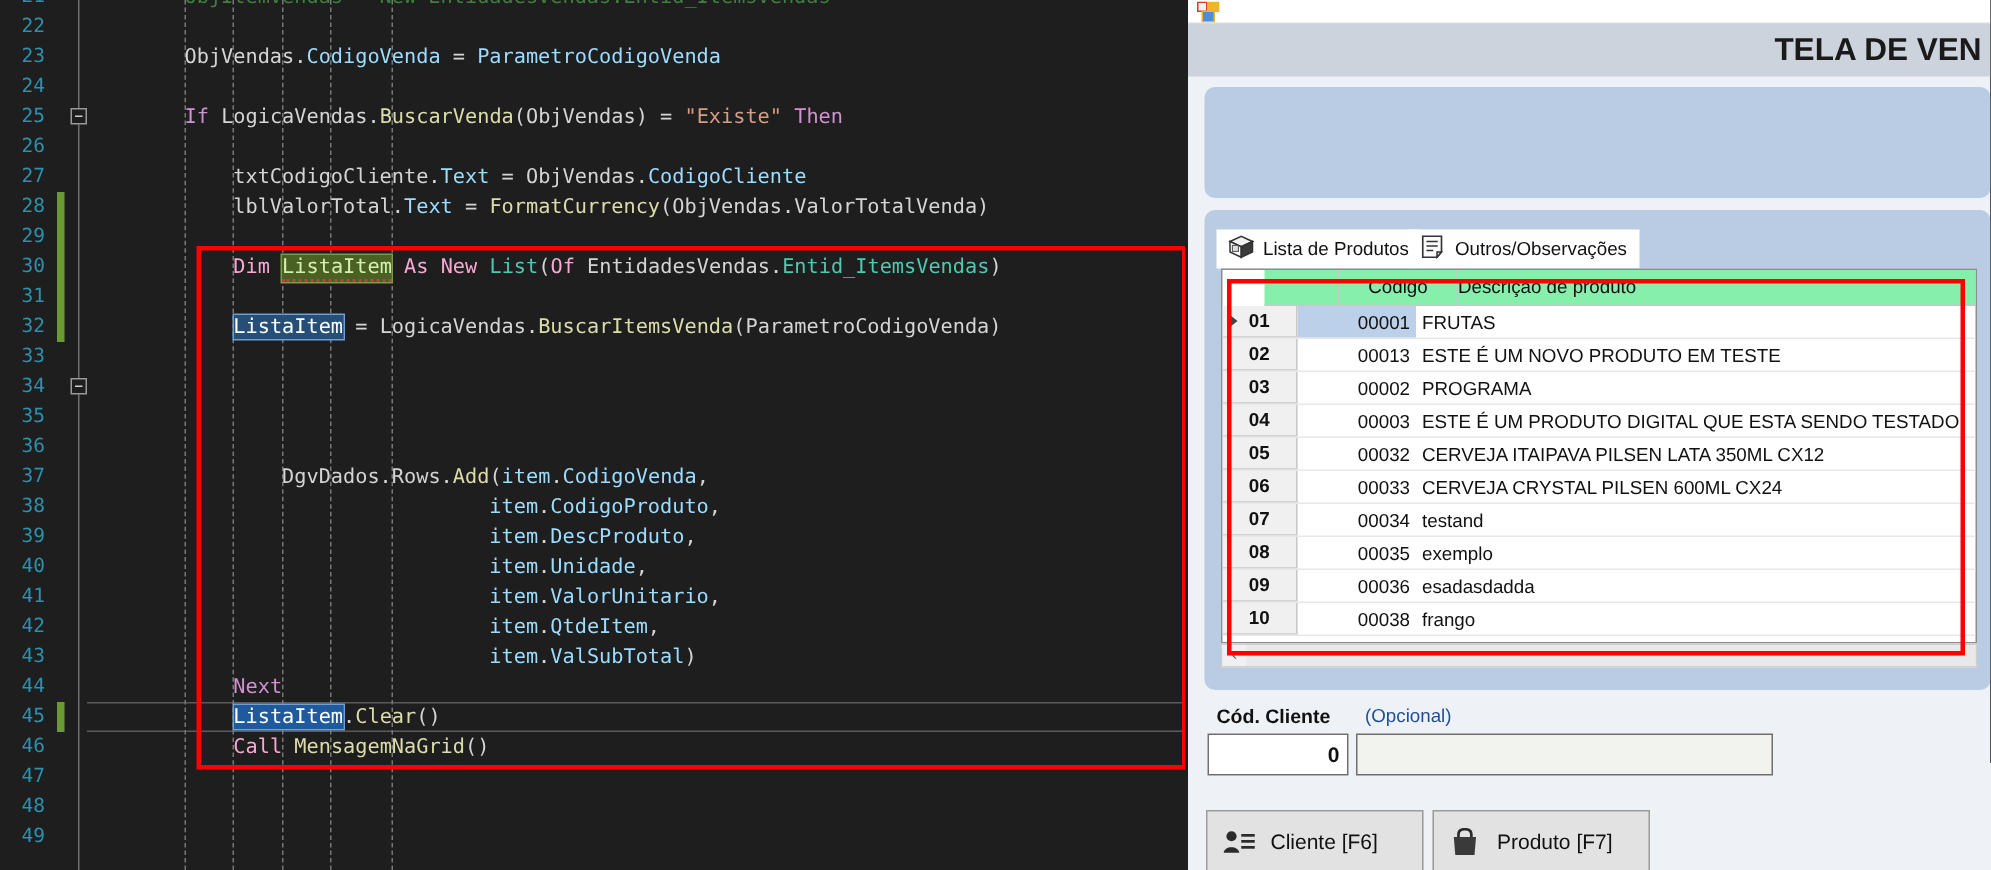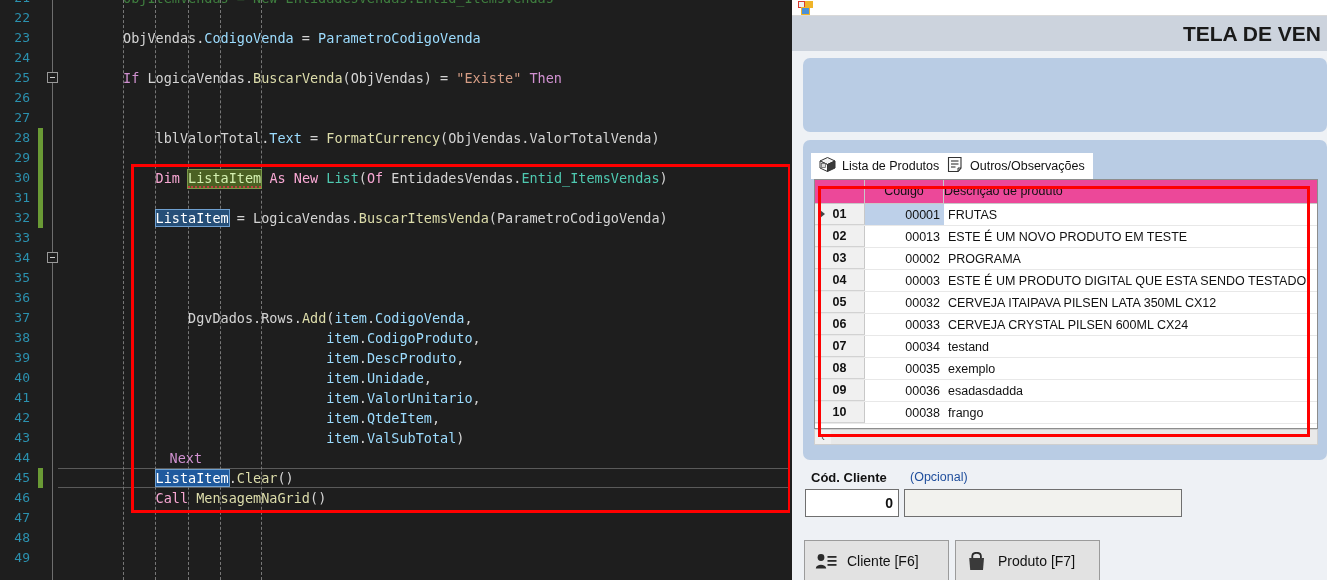--- a/index.html
+++ b/index.html
@@ -213,23 +213,24 @@
     position: absolute;
     left: 11px; top: 39px;
     width: 504px; height: 250px;
     background: #ffffff;
     border: 1px solid #8d8d8d;
     overflow: hidden;
   }
   .grid-head {
     display: flex;
     height: 24px;
-    background: #ec4899;
+    background: #86efac;
     border-bottom: 1px solid #c8c8c8;
     align-items: center;
+    margin-left: 28px;
   }
   .gh-rowsel { width: 50px; flex: 0 0 50px; border-right: 1px solid #c8c8c8; height: 24px;}
   .gh-cod {
     width: 79px; flex: 0 0 79px;
     font-size: 12.5px; color: #111;
     text-align: center;
     border-right: 1px solid #c8c8c8;
     line-height: 23px; height: 24px;
   }
   .gh-desc {
@@ -408,36 +409,37 @@
         <div class="collapse-box" style="top: 72px;"></div>
         <div class="collapse-box" style="top: 252px;"></div>
       </div>
     <div class="code-layer" id="codelayer">
         <div class="cline" style="top: -12px; left: 58px;"><span class="tok-com">        ObjItemVendas = New EntidadesVendas.Entid_ItemsVendas</span></div>
         <div class="cline" style="top: 8px; left: 58px;"></div>
         <div class="cline" style="top: 28px; left: 58px;"><span class="tok-plain">        ObjVendas</span><span class="tok-punc">.</span><span class="tok-id">CodigoVenda</span><span class="tok-punc"> = </span><span class="tok-id">ParametroCodigoVenda</span></div>
         <div class="cline" style="top: 48px; left: 58px;"></div>
         <div class="cline" style="top: 68px; left: 58px;"><span class="tok-plain">        </span><span class="tok-ctl">If</span><span class="tok-plain"> LogicaVendas</span><span class="tok-punc">.</span><span class="tok-mem">BuscarVenda</span><span class="tok-punc">(ObjVendas) = </span><span class="tok-str">"Existe"</span><span class="tok-plain"> </span><span class="tok-ctl">Then</span></div>
         <div class="cline" style="top: 88px; left: 58px;"></div>
+        <div class="cline" style="top: 108px; left: 58px;"><span class="tok-plain">            txtCodigoCliente</span><span class="tok-punc">.</span><span class="tok-id">Text</span><span class="tok-punc"> = </span><span class="tok-plain">ObjVendas</span><span class="tok-punc">.</span><span class="tok-id">CodigoCliente</span></div>
         <div class="cline" style="top: 128px; left: 58px;"><span class="tok-plain">            lblValorTotal</span><span class="tok-punc">.</span><span class="tok-id">Text</span><span class="tok-punc"> = </span><span class="tok-mem">FormatCurrency</span><span class="tok-punc">(ObjVendas</span><span class="tok-punc">.</span><span class="tok-plain">ValorTotalVenda)</span></div>
         <div class="cline" style="top: 148px; left: 58px;"></div>
         <div class="cline" style="top: 168px; left: 58px;"><span class="tok-plain">            </span><span class="tok-kw">Dim</span><span class="tok-plain"> </span><span class="hl-green squiggle">ListaItem</span><span class="tok-plain"> </span><span class="tok-kw">As</span><span class="tok-plain"> </span><span class="tok-kw">New</span><span class="tok-plain"> </span><span class="tok-type">List</span><span class="tok-punc">(</span><span class="tok-kw">Of</span><span class="tok-plain"> EntidadesVendas</span><span class="tok-punc">.</span><span class="tok-type">Entid_ItemsVendas</span><span class="tok-punc">)</span></div>
         <div class="cline" style="top: 188px; left: 58px;"></div>
         <div class="cline" style="top: 208px; left: 58px;"><span class="tok-plain">            </span><span class="hl-blue">ListaItem</span><span class="tok-punc"> = </span><span class="tok-plain">LogicaVendas</span><span class="tok-punc">.</span><span class="tok-mem">BuscarItemsVenda</span><span class="tok-punc">(</span><span class="tok-plain">ParametroCodigoVenda</span><span class="tok-punc">)</span></div>
         <div class="cline" style="top: 228px; left: 58px;"></div>
         <div class="cline" style="top: 268px; left: 58px;"></div>
         <div class="cline" style="top: 288px; left: 58px;"></div>
         <div class="cline" style="top: 308px; left: 58px;"><span class="tok-plain">                DgvDados</span><span class="tok-punc">.</span><span class="tok-plain">Rows</span><span class="tok-punc">.</span><span class="tok-mem">Add</span><span class="tok-punc">(</span><span class="tok-id">item</span><span class="tok-punc">.</span><span class="tok-id">CodigoVenda</span><span class="tok-punc">,</span></div>
         <div class="cline" style="top: 328px; left: 58px;"><span class="tok-plain">                                 </span><span class="tok-id">item</span><span class="tok-punc">.</span><span class="tok-id">CodigoProduto</span><span class="tok-punc">,</span></div>
         <div class="cline" style="top: 348px; left: 58px;"><span class="tok-plain">                                 </span><span class="tok-id">item</span><span class="tok-punc">.</span><span class="tok-id">DescProduto</span><span class="tok-punc">,</span></div>
         <div class="cline" style="top: 368px; left: 58px;"><span class="tok-plain">                                 </span><span class="tok-id">item</span><span class="tok-punc">.</span><span class="tok-id">Unidade</span><span class="tok-punc">,</span></div>
         <div class="cline" style="top: 408px; left: 58px;"><span class="tok-plain">                                 </span><span class="tok-id">item</span><span class="tok-punc">.</span><span class="tok-id">QtdeItem</span><span class="tok-punc">,</span></div>
         <div class="cline" style="top: 388px; left: 58px;"><span class="tok-plain">                                 </span><span class="tok-id">item</span><span class="tok-punc">.</span><span class="tok-id">ValorUnitario</span><span class="tok-punc">,</span></div>
         <div class="cline" style="top: 428px; left: 58px;"><span class="tok-plain">                                 </span><span class="tok-id">item</span><span class="tok-punc">.</span><span class="tok-id">ValSubTotal</span><span class="tok-punc">)</span></div>
-        <div class="cline" style="top: 448px; left: 72px; text-align: center;"><span class="tok-plain">            </span><span class="tok-ctl">Next</span></div>
+        <div class="cline" style="top: 448px; left: 58px; text-align: center;"><span class="tok-plain">            </span><span class="tok-ctl">Next</span></div>
         <div class="cline" style="top: 468px; left: 58px;"><span class="tok-plain">            </span><span class="hl-blue-sel">ListaItem</span><span class="tok-punc">.</span><span class="tok-mem">Clear</span><span class="tok-punc">()</span></div>
         <div class="cline" style="top: 488px; left: 58px;"><span class="tok-plain">            </span><span class="tok-kw">Call</span><span class="tok-plain"> </span><span class="tok-mem">MensagemNaGrid</span><span class="tok-punc">()</span></div>
         <div class="cline" style="top: 508px; left: 58px;"></div>
         <div class="cline" style="top: 528px; left: 58px;"></div>
         <div class="cline" style="top: 548px; left: 58px;"></div>
       </div>
     <div class="red-rect-code"></div>
   </div>
 
   <div class="vs-edge"></div>

